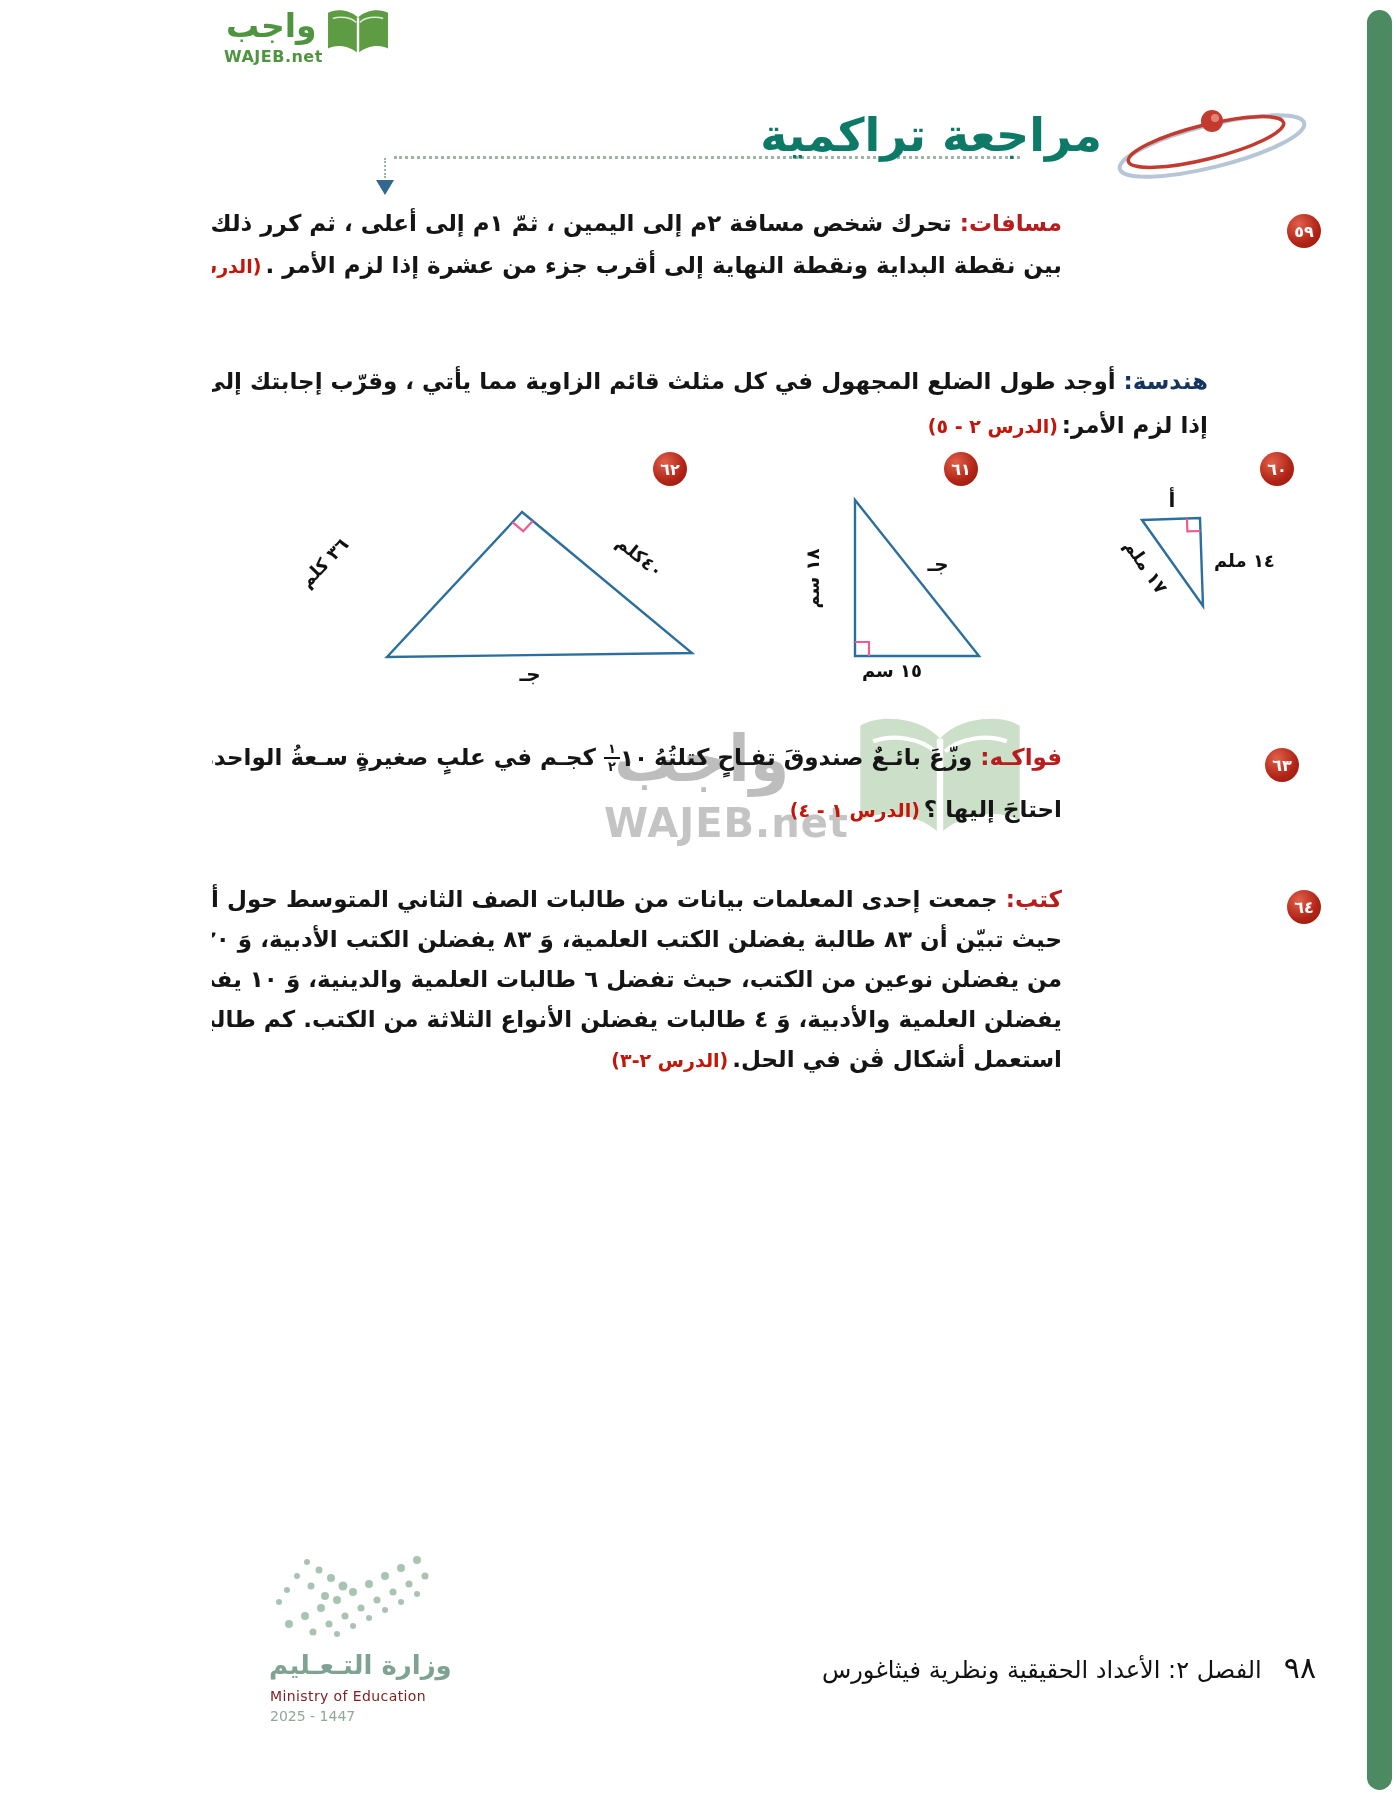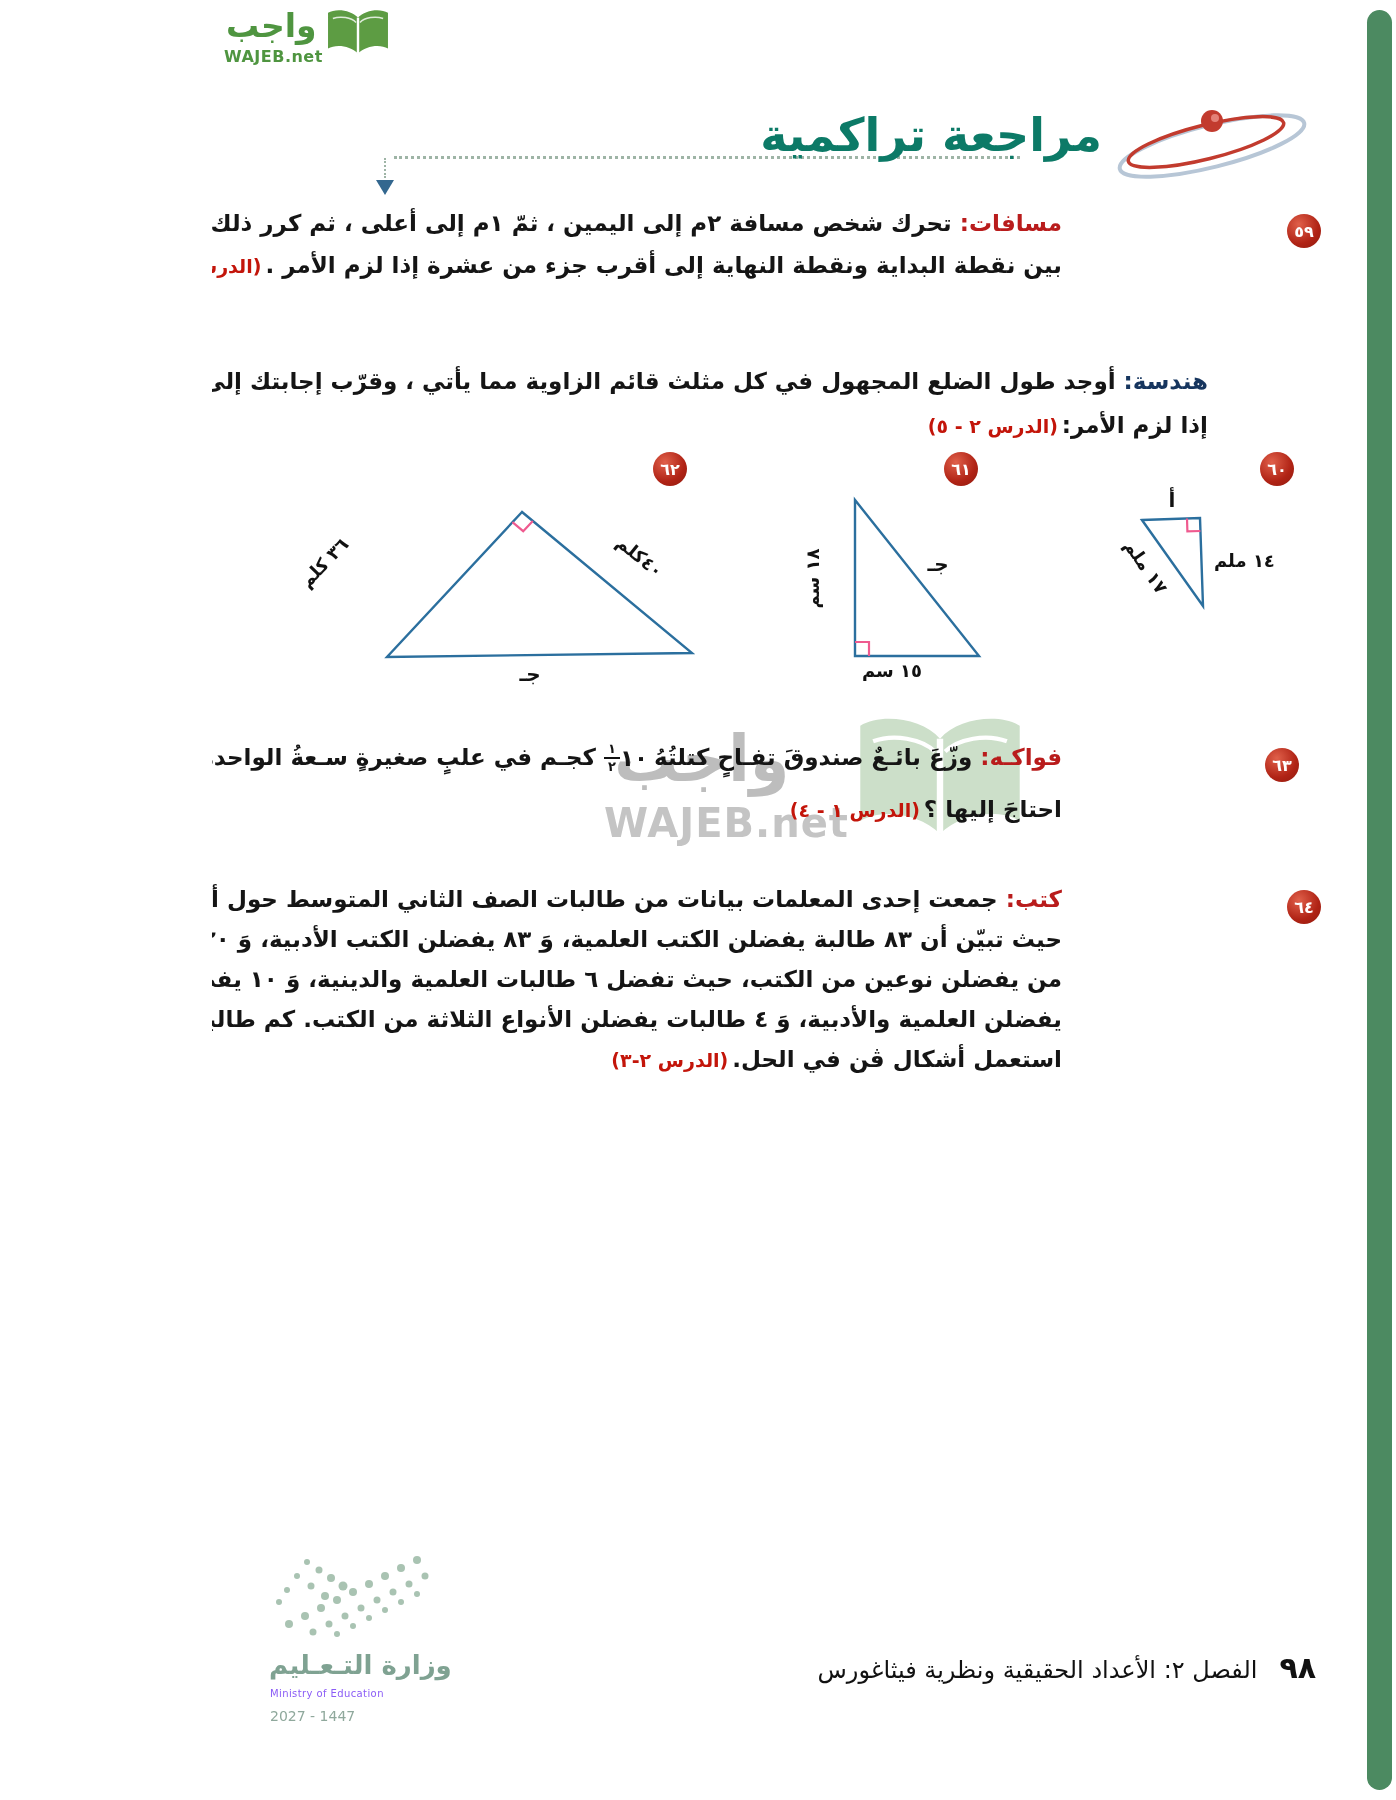--- a/index.html
+++ b/index.html
@@ -45,26 +45,26 @@
   .frac .den{padding-top:1px;}
 
   
   .wm{position:absolute;z-index:0;}
   .wm-name{left:402px;top:722px;font-size:64px;font-weight:700;color:#bdbdbd;}
   .wm-domain{left:392px;top:800px;font-size:40px;font-weight:700;color:#c4c4c4;letter-spacing:1px;direction:ltr;}
 
   
   .ministry{position:absolute;left:55px;top:1542px;width:240px;direction:ltr;z-index:2;}
   .ministry .ar{position:absolute;left:2px;top:108px;font-size:26px;font-weight:700;color:#7fa292;}
-  .ministry .en{position:absolute;left:3px;top:146px;font-size:10px;color:#8b5cf6;letter-spacing:.4px;}
+  .ministry .en{position:absolute;left:3px;top:146px;font-size:14px;color:#7f1d1d;letter-spacing:.4px;}
   .ministry .yr{position:absolute;left:3px;top:166px;font-size:14px;color:#8fa89c;}
 
   
   .footer{position:absolute;right:80px;top:1650px;display:flex;align-items:baseline;gap:22px;direction:rtl;z-index:2;}
-  .footer .num{font-size:30px;font-weight:700;color:#111;}
+  .footer .num{font-size:30px;font-weight:400;color:#111;}
   .footer .chap{font-size:24px;font-weight:400;color:#111;white-space:nowrap;}
 </style>
 </head>
 <body>
 
 <div class="page">
 
   <div class="green-bar"></div>
 
   <div class="wajeb-top">
@@ -204,21 +204,21 @@
         <circle cx="76" cy="44" r="4.5"></circle>
           <circle cx="30" cy="34" r="3"></circle>
           <circle cx="44" cy="44" r="3.5"></circle>
         <circle cx="58" cy="54" r="4"></circle>
           <circle cx="20" cy="48" r="3"></circle>
           <circle cx="12" cy="60" r="3"></circle>
       </g>
     </svg>
     <div class="ar">وزارة التـعـليم</div>
     <div class="en">Ministry of Education</div>
-    <div class="yr">2027 - 1447</div>
+    <div class="yr">2025 - 1447</div>
   </div>
 
   <div class="footer">
     <span class="num">٩٨</span>
     <span class="chap">الفصل ٢: الأعداد الحقيقية ونظرية فيثاغورس</span>
   </div>
 
 </div>
 
 </body></html>

